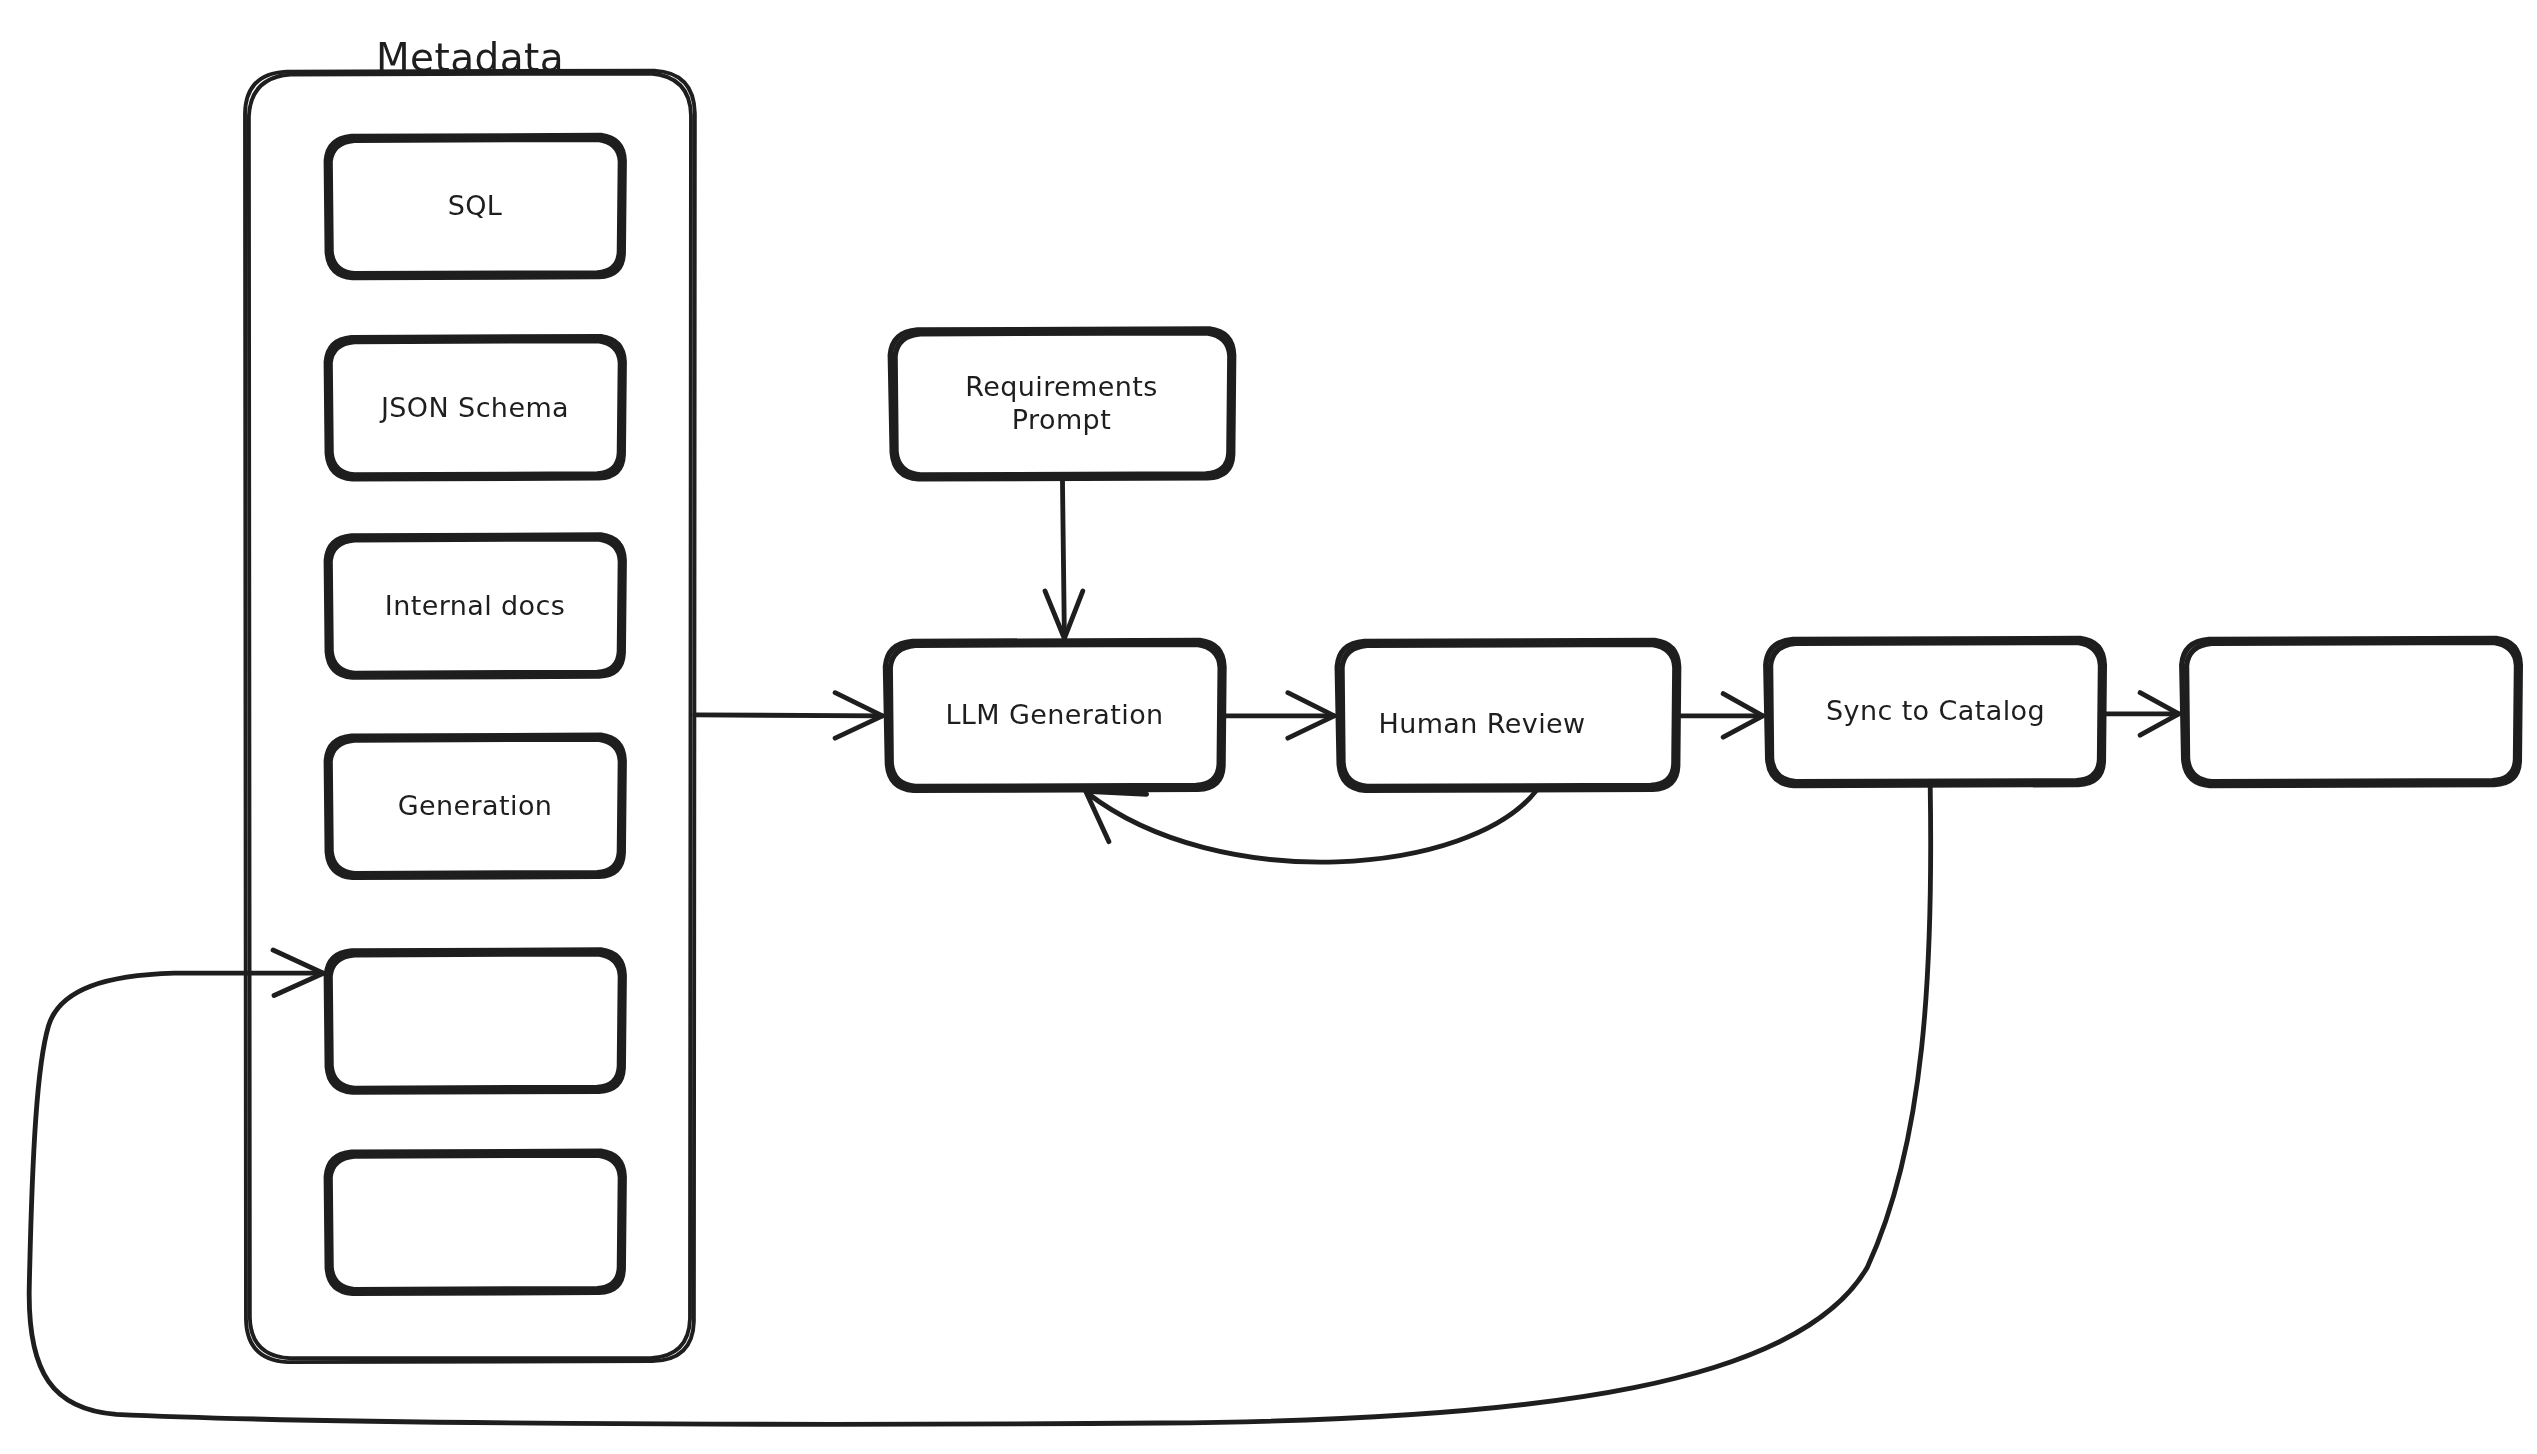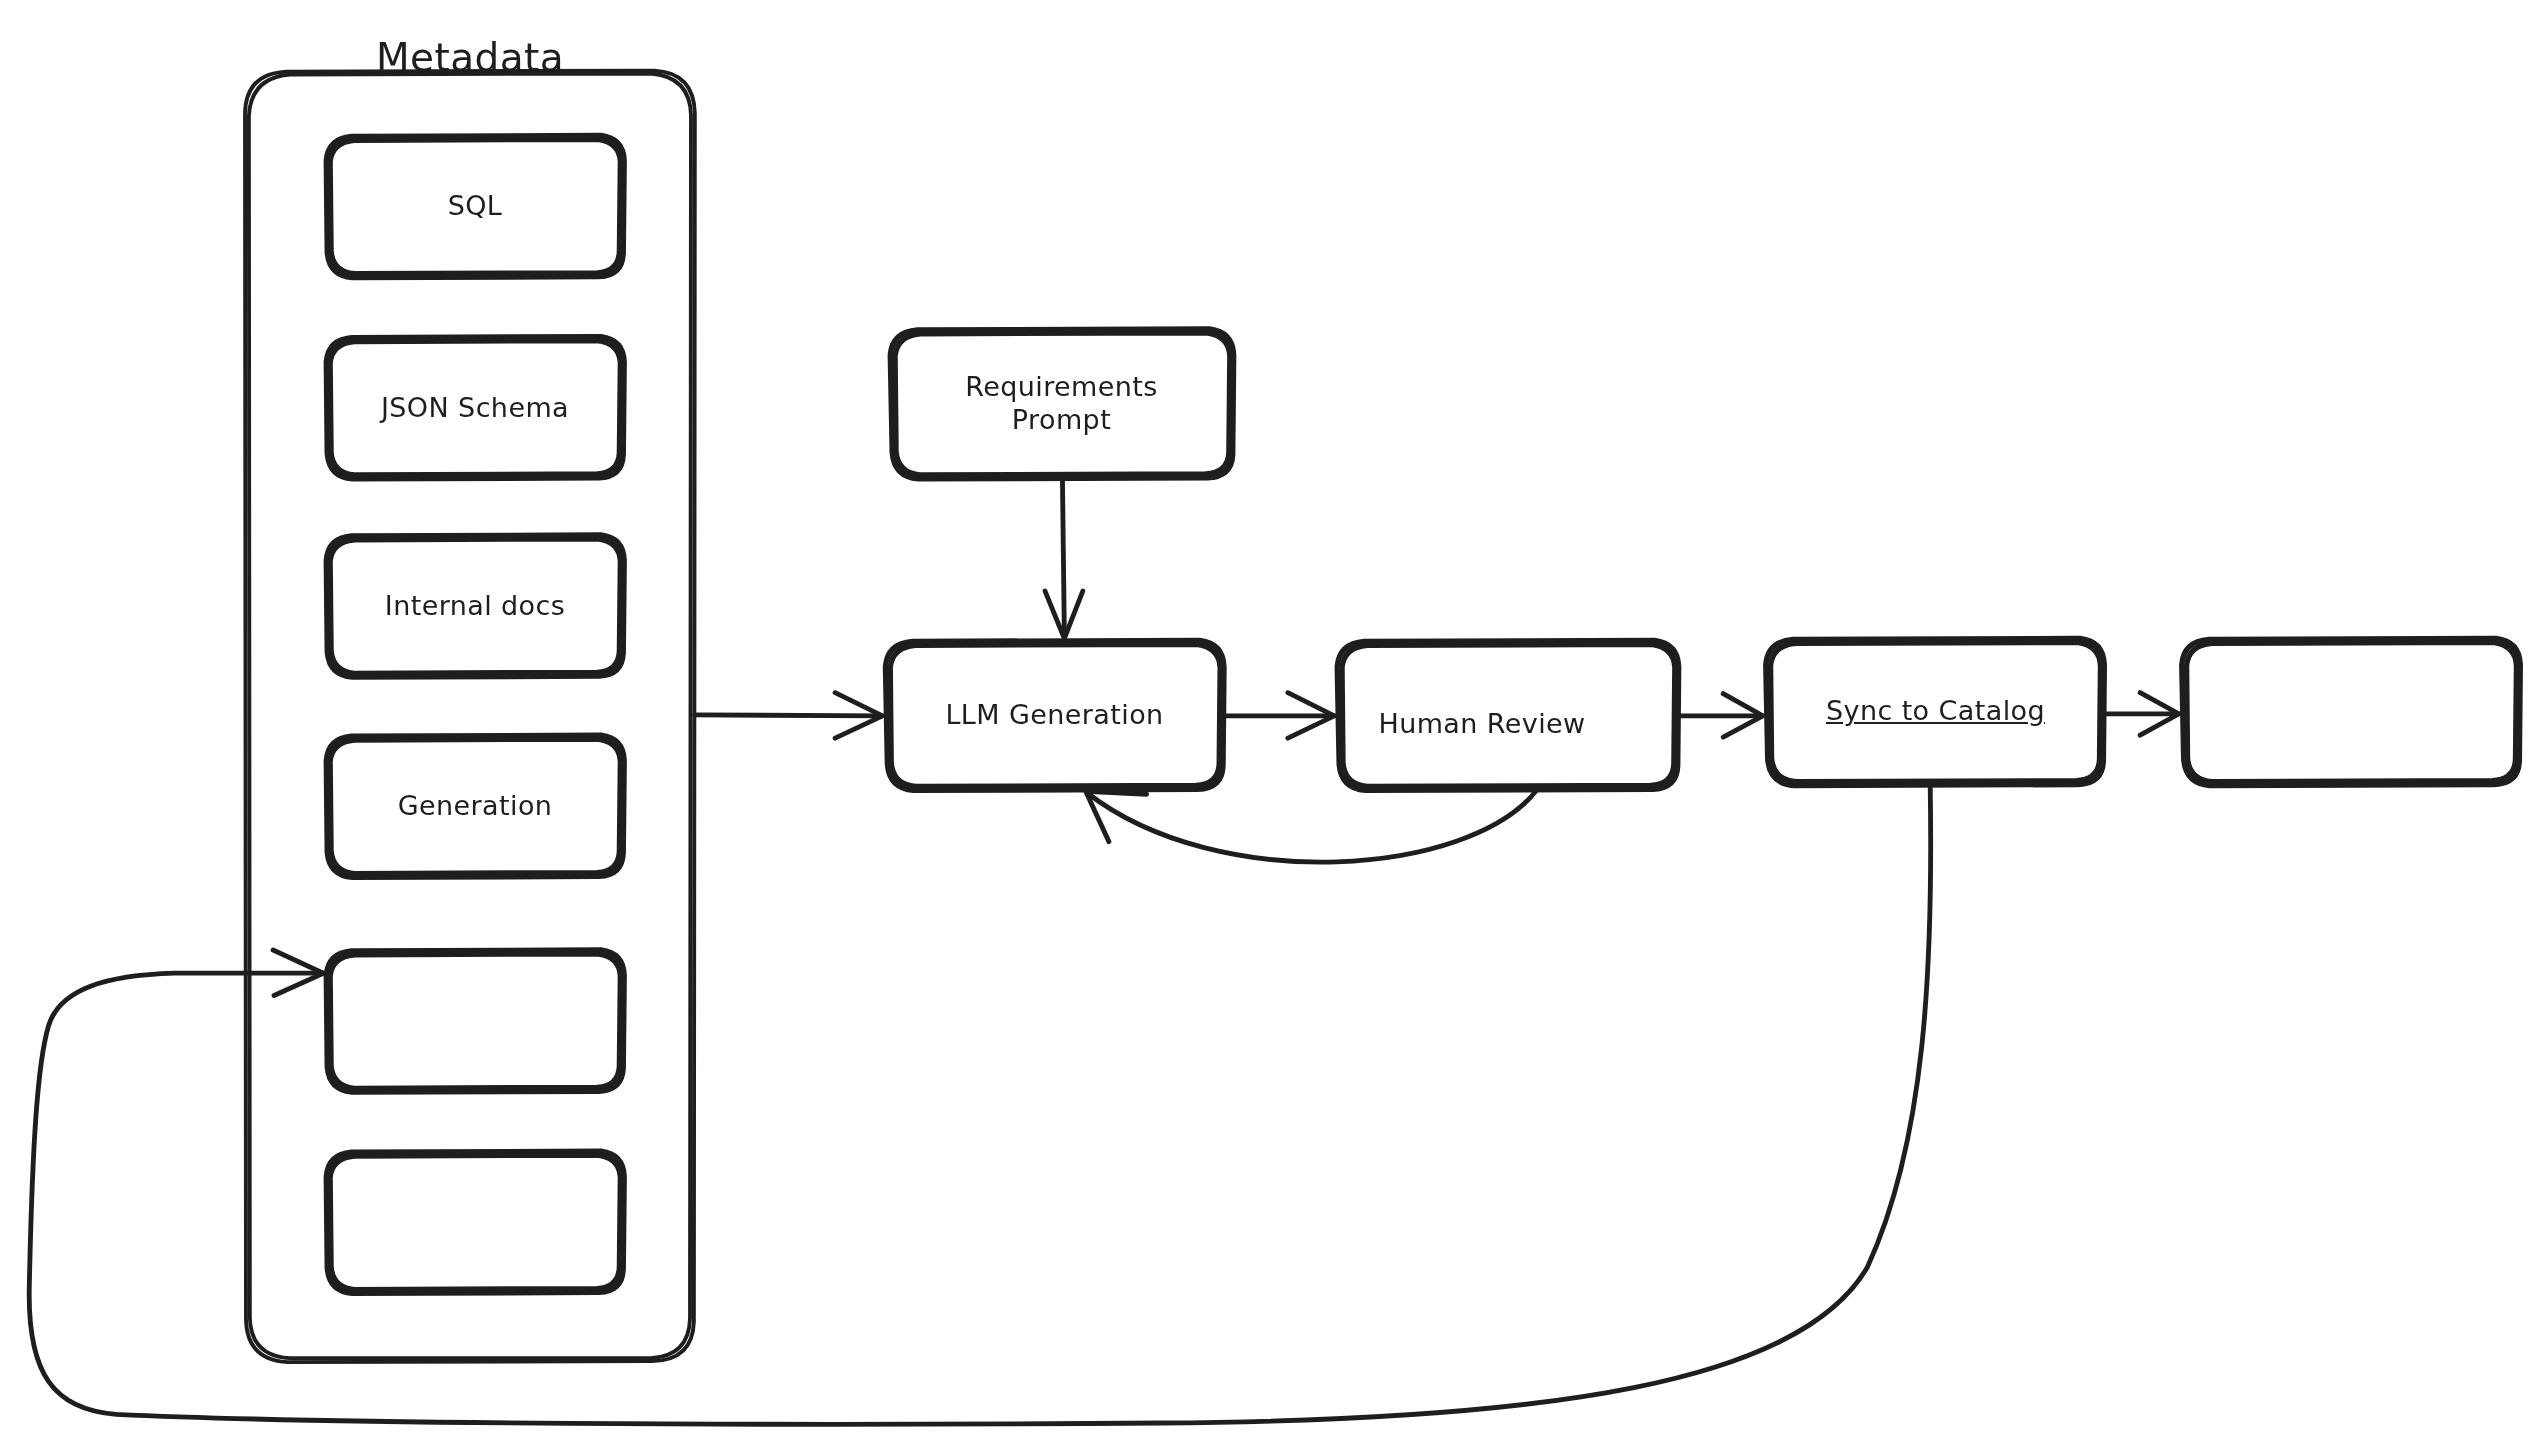--- a/index.html
+++ b/index.html
@@ -167,17 +167,17 @@
 
 
 
   <div class="node-label" style="left:890px; top:329px; width:343px; height:150px;">Requirements
 Prompt</div>
 
   <div class="node-label" style="left:885px; top:640px; width:339px; height:150px;">LLM Generation</div>
 
   <div class="node-label" style="left:1311px; top:640px; width:342px; height:150px;margin-top:9px;">Human Review</div>
 
-  <div class="node-label" style="left:1766px; top:638px; width:339px; height:147px;text-decoration:underline;">Sync to Catalog</div>
+  <div class="node-label" style="left:1766px; top:638px; width:339px; height:147px;">Sync to Catalog</div>
 
 
 </div>
 
 
 </body></html>

